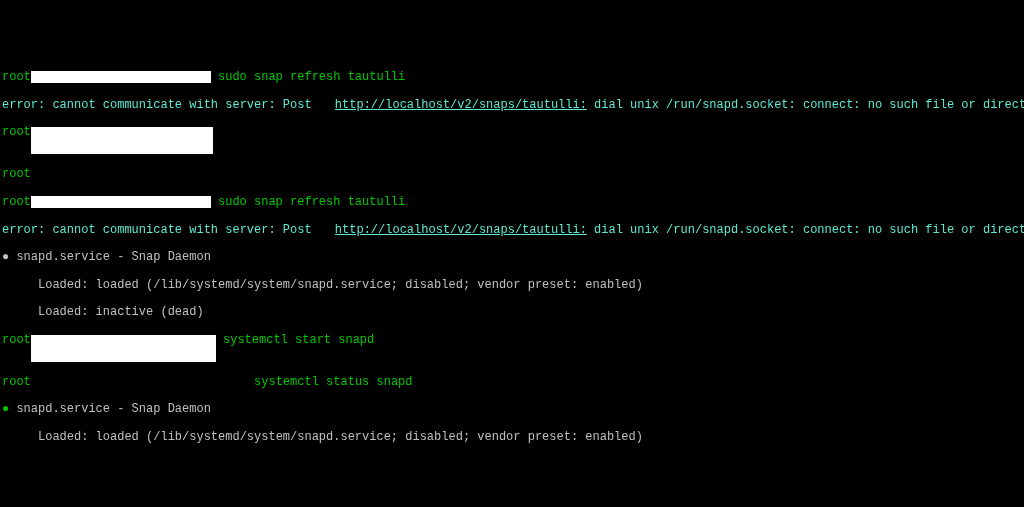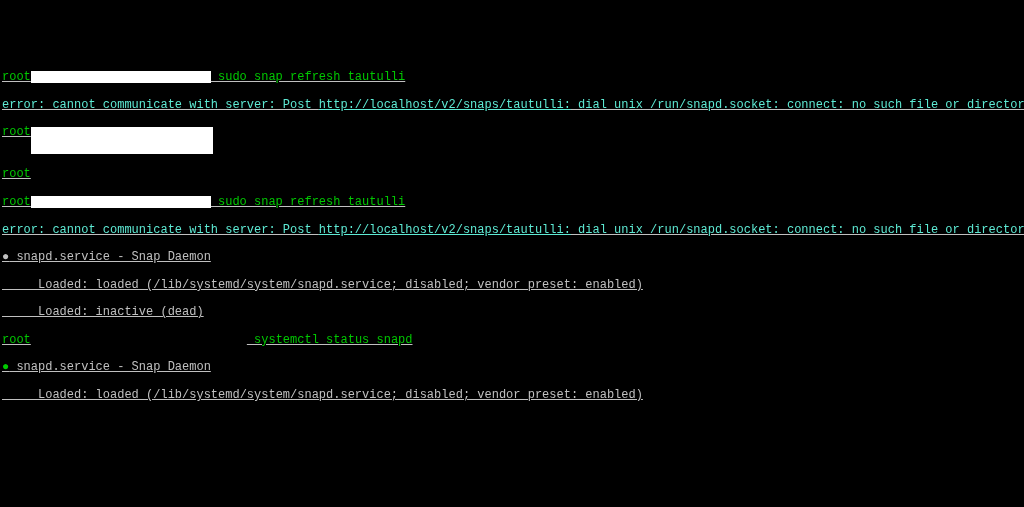--- a/index.html
+++ b/index.html
@@ -6,24 +6,24 @@
     body {
       background: #000;
       color: #c0c0c0;
       font-family: 'Consolas', 'Courier New', monospace;
       font-size: 12px;
       line-height: 1.15;
       padding: 2px;
       white-space: pre;
       overflow: hidden;
     }
-    .line { display: block; min-height: 13.8px; text-decoration: underline; }
+    .line { display: block; min-height: 13.8px; }
     .green { color: #00c800; }
     .err { color: #5eead4; }
-    .underline { text-decoration: underline; }
+    .underline { text-decoration: underline; margin-left: 16px; }
     .redacted {
       display: inline-block;
       background: #fff;
       vertical-align: middle;
     }
     .r1 { width: 180px; height: 12px; }
     .r2 { width: 182px; height: 27px; }
     .r3 { width: 180px; height: 12px; }
     .r4 { width: 188px; height: 12px; }
     .r5 { width: 185px; height: 27px; }
@@ -38,20 +38,21 @@
 <div>
 <span class="line"><span class="green">root</span><span class="redacted r1"></span><span class="green"> sudo snap refresh tautulli</span></span>
 <span class="line"><span class="err">error: cannot communicate with server: Post </span><span class="err underline">http://localhost/v2/snaps/tautulli:</span><span class="err"> dial unix /run/snapd.socket: connect: no such file or directory</span></span>
 <span class="line"><span class="green">root</span><span class="redacted r2" style="vertical-align:top; margin-top:1px;"></span></span>
 <span class="line"><span class="green">root</span></span>
 <span class="line"><span class="green">root</span><span class="redacted r3"></span><span class="green"> sudo snap refresh tautulli</span></span>
 <span class="line"><span class="err">error: cannot communicate with server: Post </span><span class="err underline">http://localhost/v2/snaps/tautulli:</span><span class="err"> dial unix /run/snapd.socket: connect: no such file or directory</span></span>
 <span class="line"><span class="dot">●</span><span> snapd.service - Snap Daemon</span></span>
 <span class="line"><span>     Loaded: loaded (/lib/systemd/system/snapd.service; disabled; vendor preset: enabled)</span></span>
 <span class="line"><span>     Loaded: inactive (dead)</span></span>
+<span class="line"><span class="green">root</span><span class="redacted r5" style="vertical-align:top; margin-top:1px;"></span><span class="green"> systemctl start snapd</span></span>
 <span class="line"><span class="green">root</span><span class="green" style="visibility:hidden;">XXXXXXXXXXXXXXXXXXXXXXXXXXXXXX</span><span class="green"> systemctl status snapd</span></span>
 <span class="line"><span class="dotg">●</span><span> snapd.service - Snap Daemon</span></span>
 <span class="line"><span>     Loaded: loaded (/lib/systemd/system/snapd.service; disabled; vendor preset: enabled)</span></span>
 
 
 
 
 
 
 

